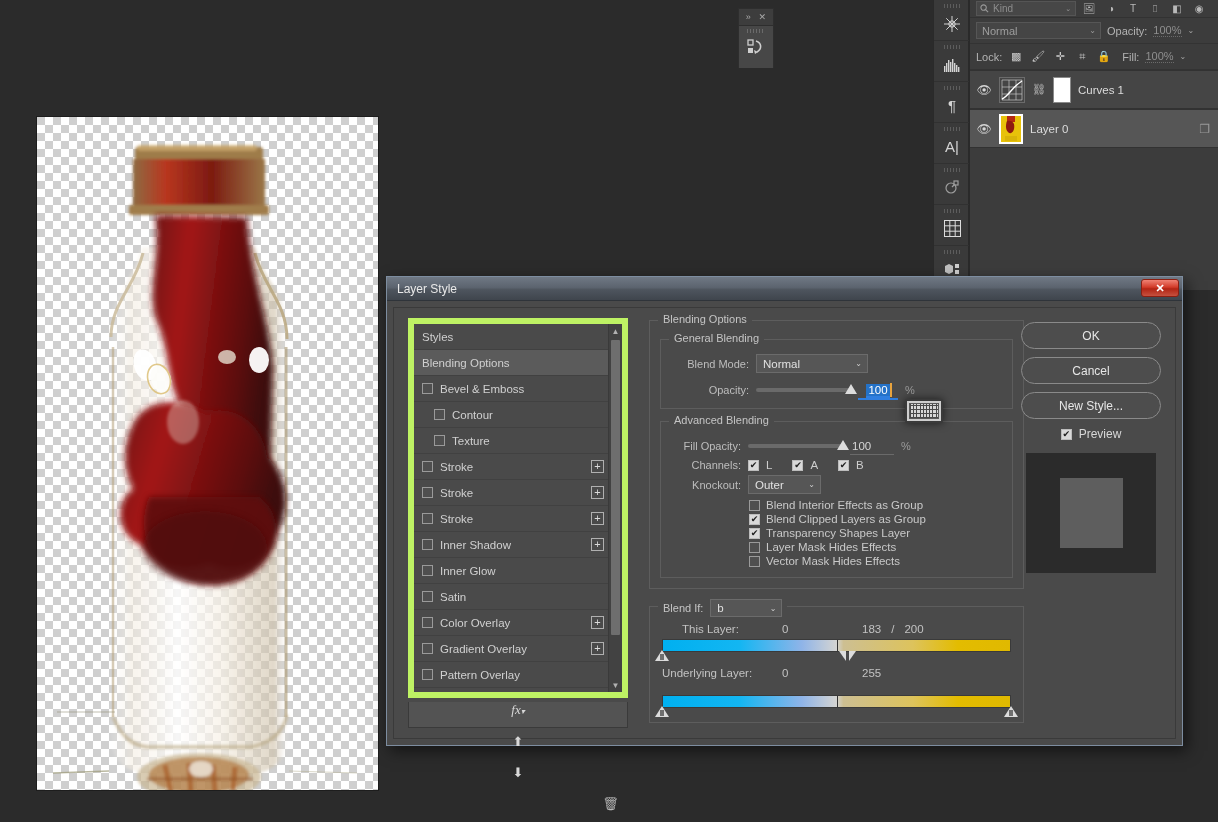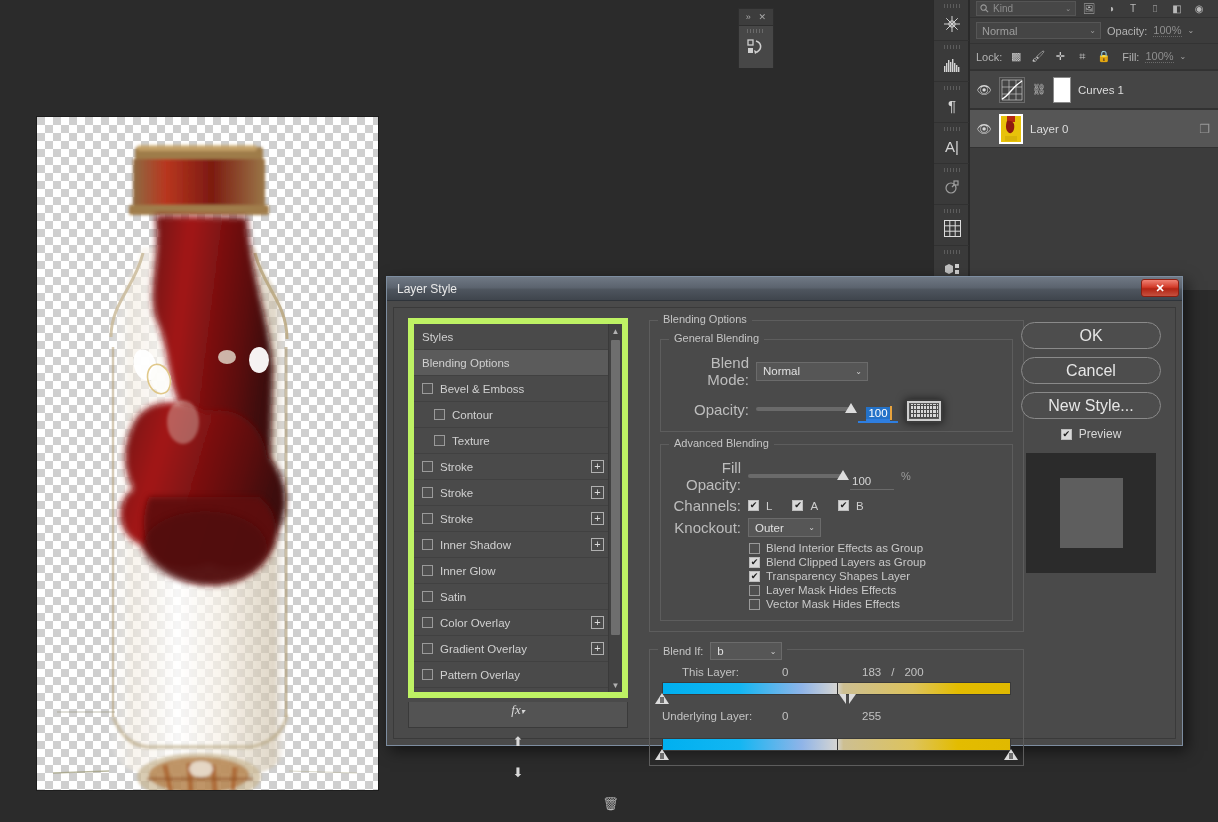--- a/index.html
+++ b/index.html
@@ -108,51 +108,51 @@
      border:1px solid #3a3a3a; border-top:none; display:flex; align-items:center; padding:0 8px; gap:16px;flex-direction:column; }
   .foot-ico { color:#d8d8d8; font-size:13px; }
   .foot-trash { margin-left:auto; color:#b7b7b7; font-size:13px; }
 
   
   .opts { position:absolute; left:255px; top:10px; width:375px; bottom:10px; }
   .grp { position:relative; border:1px solid #5d5d5d; margin-top:9px; padding:10px 10px 10px 10px; }
   .grp > .legend { position:absolute; top:-8px; left:8px; background:#4a4a4a; padding:0 5px;
      color:#c5c5c5; font-size:11px; }
   .row { display:flex; align-items:center; gap:7px; margin-bottom:7px; }
-  .rlabel { color:#bdbdbd; font-size:15px; text-align:right; }
+  .rlabel { color:#bdbdbd; font-size:11px; text-align:right; }
   .sel-box { height:19px; background:#565656; border:1px solid #6b6b6b; color:#e0e0e0; font-size:11.5px;
      display:flex; align-items:center; padding:0 18px 0 6px; position:relative; }
   .sel-box .chev { position:absolute; right:5px; font-size:8px; color:#cfcfcf; }
   .track { height:4px; background:#6a6a6a; border-radius:2px; position:relative; }
   .knob { position:absolute; top:-4px; width:0; height:0; border-left:6px solid transparent;
      border-right:6px solid transparent; border-bottom:10px solid #dcdcdc; }
   .numfield { font-size:11.5px; color:#d6d6d6; }
   .numfield.sel-text { background:#2472c8; color:#fff; padding:0 2px; border-bottom:2px solid #2e7ee0;
      position:relative; }
   .numfield.sel-text:after { content:""; position:absolute; right:-2px; top:-1px; width:2px; height:14px; background:#e8a33d; }
-  .underline-in { border-bottom:1px solid #6a6a6a; display:inline-block; min-width:44px;margin-top:8px; }
+  .underline-in { border-bottom:1px solid #6a6a6a; display:inline-block; min-width:44px; }
   .pct { color:#9a9a9a; font-size:11px; }
   .chk-line { display:flex; align-items:center; gap:6px; margin-bottom:2px; color:#c9c9c9; font-size:11.5px; }
 
   
   .bi-label { color:#c2c2c2; font-size:11.5px; }
   .bar { height:13px; border:1px solid #3a3a3a; position:relative; }
   .bar.b-channel { background: linear-gradient(to right,#00b0f0 0%,#13b6f2 22%,#8fb4e8 40%,#d4d4d2 50%,
       #cdbf92 52%, #ddc35c 72%, #e3bc00 85%, #e0b900 100%); }
   .bar-split { position:absolute; left:50%; top:0; bottom:0; width:1px; background:#333; }
   .tri-half-l { position:absolute; width:0;height:0; border-top:10px solid #dcdcdc; border-right:7px solid transparent; }
   .tri-half-r { position:absolute; width:0;height:0; border-top:10px solid #dcdcdc; border-left:7px solid transparent; }
   .tri-full { position:absolute; width:0;height:0; border-left:7px solid transparent;
      border-right:7px solid transparent; border-bottom:11px solid #dcdcdc; }
   .tri-full:after { content:""; position:absolute; left:-2px; top:4px; width:4px; height:6px; background:#6f6f6f; }
 
   
   .btncol { position:absolute; right:14px; top:14px; width:140px; }
   .pbtn { width:140px; height:27px; border-radius:14px; border:1px solid #8a8a8a; background:#4d4d4d;
-     color:#e6e6e6; font-size:16px; display:flex; align-items:center; justify-content:center;
+     color:#e6e6e6; font-size:12px; display:flex; align-items:center; justify-content:center;
      margin-bottom:8px; cursor:pointer; }
   .prev-line { display:flex; align-items:center; justify-content:center; gap:7px; color:#d8d8d8; font-size:12px;
      margin:6px 0 12px; }
   .preview-box { width:130px; height:120px; background:#2b2b2b; margin:0 auto; display:flex;
      align-items:center; justify-content:center; }
   .preview-inner { width:63px; height:70px; background:#5e5e5e; }
 
   
   .kbd { position:absolute; left:905px; top:399px; width:38px; height:24px; background:#cfcfcf;
      border:2px solid #3a3a3a; border-radius:2px; box-shadow:0 0 8px rgba(0,0,0,.6);

